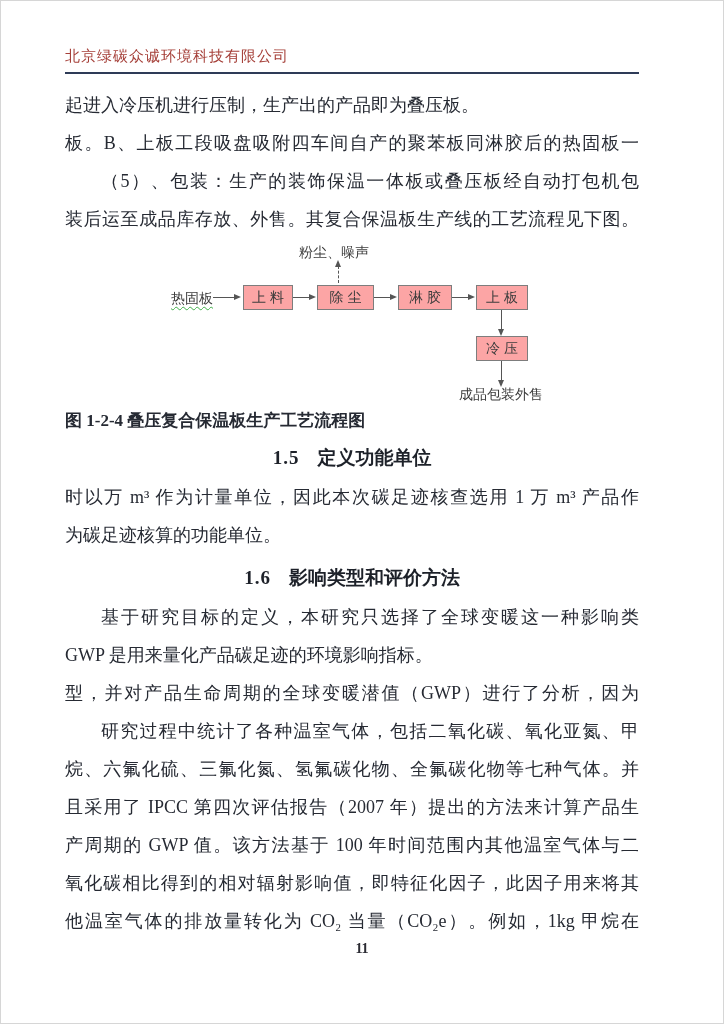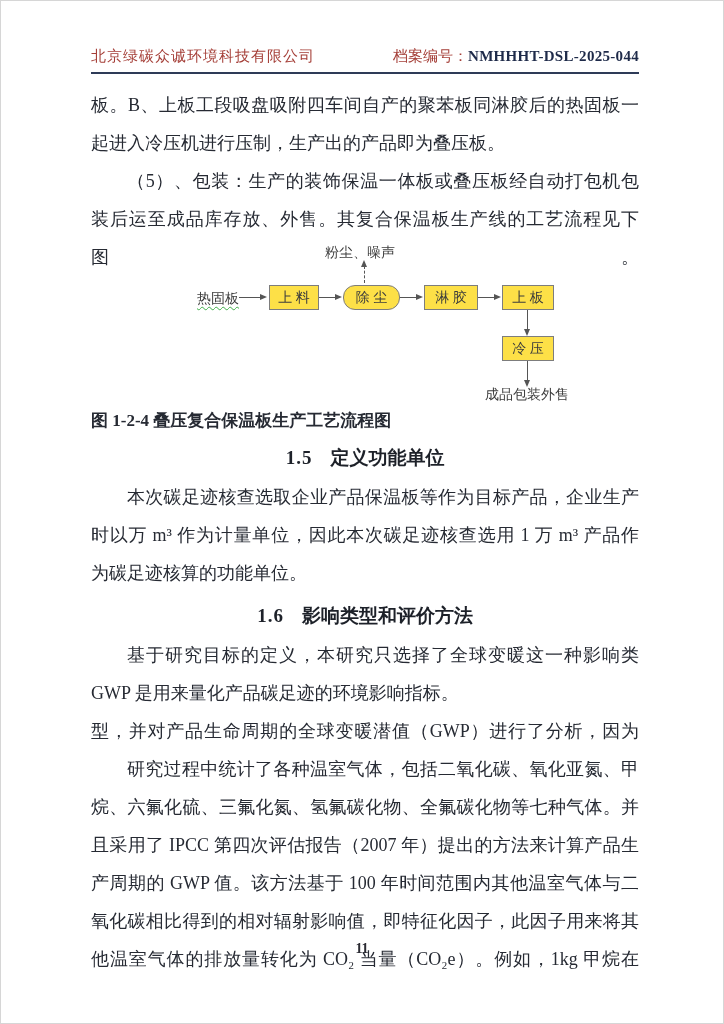--- a/index.html
+++ b/index.html
@@ -6,21 +6,21 @@
   .page{
     position:relative;
     width:724px;height:1024px;
     box-sizing:border-box;
     background:#ffffff;
     border:1px solid #d6d6d6;
     font-family:"Liberation Serif","DejaVu Serif",serif;
     color:#262a33;
     overflow:hidden;
   }
-  .margins{margin:0 84px 0 90px;}
+  .margins{margin:0 84px 0 64px;}
   
   .hdr{
     display:flex;justify-content:space-between;align-items:flex-end;
     padding:46px 0 7px 0;
     border-bottom:2px solid #2e3b57;
     font-size:15px;line-height:18px;
   }
   .hdr .company{color:#a53f38;letter-spacing:1px;}
   .hdr .doclabel{color:#a53f38;}
   .hdr .docvalue{color:#1e2a49;font-weight:bold;letter-spacing:.3px;}
@@ -36,24 +36,24 @@
   .flowchart{
     position:relative;
     width:545px;height:158px;
     margin:6px 0 0 2px;
     font-family:"Liberation Sans","DejaVu Sans",sans-serif;
   }
   .fc-text{position:absolute;font-size:14px;color:#3c3c3c;line-height:16px;white-space:nowrap;}
   .fc-input{text-decoration:underline wavy #3fae49 1px;text-underline-offset:3px;}
   .fc-box{
     position:absolute;box-sizing:border-box;
-    border:1px solid #7d7d7d;background:#fde047;
+    border:1px solid #7d7d7d;background:#fca5a5;
     font-size:14px;color:#3c3c3c;
     display:flex;align-items:center;justify-content:center;
-    height:25px;white-space:nowrap;font-family:Liberation Serif, serif;
+    height:25px;white-space:nowrap;
   }
   .ha{position:absolute;height:0;border-top:1px solid #555;}
   .ha::after{
     content:'';position:absolute;right:-6px;top:-4px;
     border-left:7px solid #555;border-top:3.5px solid transparent;border-bottom:3.5px solid transparent;
   }
   .va{position:absolute;width:0;border-left:1px solid #555;}
   .va::after{
     content:'';position:absolute;left:-4px;bottom:-6px;
     border-top:7px solid #555;border-left:3.5px solid transparent;border-right:3.5px solid transparent;
@@ -80,67 +80,63 @@
   }
 </style>
 </head>
 <body>
 
 <div class="page">
   <div class="margins">
 
     <div class="hdr">
       <span class="company">北京绿碳众诚环境科技有限公司</span>
-      <span>
-        <span class="doclabel">档案编号：</span><span class="docvalue">NMHHHT-DSL-2025-044</span>
-      </span>
     </div>
 
     <div class="textblock">
+      <div class="line">起进入冷压机进行压制，生产出的产品即为叠压板。</div>
       <div class="line j">板。B、上板工段吸盘吸附四车间自产的聚苯板同淋胶后的热固板一</div>
-      <div class="line">起进入冷压机进行压制，生产出的产品即为叠压板。</div>
     </div>
 
     <div class="textblock" style="margin-top:0">
       <div class="line j ind">（5）、包装：生产的装饰保温一体板或叠压板经自动打包机包</div>
       <div class="line j">装后运至成品库存放、外售。其复合保温板生产线的工艺流程见下图。</div>
     </div>
 
     <div class="flowchart">
       <div class="fc-text" style="left:232px;top:0;">粉尘、噪声</div>
       <div class="vad" style="left:271px;top:22px;height:17px;"></div>
 
       <div class="fc-text fc-input" style="left:104px;top:46px;">热固板</div>
       <div class="ha" style="left:146px;top:53px;width:22px;"></div>
 
       <div class="fc-box" style="left:176px;top:41px;width:50px;">上 料</div>
       <div class="ha" style="left:226px;top:53px;width:17px;"></div>
 
-      <div class="fc-box" style="left:250px;top:41px;width:57px;border-radius:12px;">除 尘</div>
+      <div class="fc-box" style="left:250px;top:41px;width:57px;">除 尘</div>
       <div class="ha" style="left:307px;top:53px;width:17px;"></div>
 
       <div class="fc-box" style="left:331px;top:41px;width:54px;">淋 胶</div>
       <div class="ha" style="left:385px;top:53px;width:17px;"></div>
 
       <div class="fc-box" style="left:409px;top:41px;width:52px;">上 板</div>
       <div class="va" style="left:434px;top:66px;height:20px;"></div>
 
       <div class="fc-box" style="left:409px;top:92px;width:52px;">冷 压</div>
       <div class="va" style="left:434px;top:117px;height:20px;"></div>
 
       <div class="fc-text" style="left:392px;top:142px;">成品包装外售</div>
     </div>
 
     <div class="caption">图 1-2-4 叠压复合保温板生产工艺流程图</div>
 
     <div class="secheading">
       <span class="num">1.5</span><span>定义功能单位</span>
     </div>
     <div class="textblock" style="margin-top:6px">
-      <div class="line j ind">本次碳足迹核查选取企业产品保温板等作为目标产品，企业生产</div>
       <div class="line j">时以万 m³ 作为计量单位，因此本次碳足迹核查选用 1 万 m³ 产品作</div>
       <div class="line">为碳足迹核算的功能单位。</div>
     </div>
 
     <div class="secheading">
       <span class="num">1.6</span><span>影响类型和评价方法</span>
     </div>
     <div class="textblock" style="margin-top:6px">
       <div class="line j ind">基于研究目标的定义，本研究只选择了全球变暖这一种影响类</div>
       <div class="line">GWP 是用来量化产品碳足迹的环境影响指标。</div>

